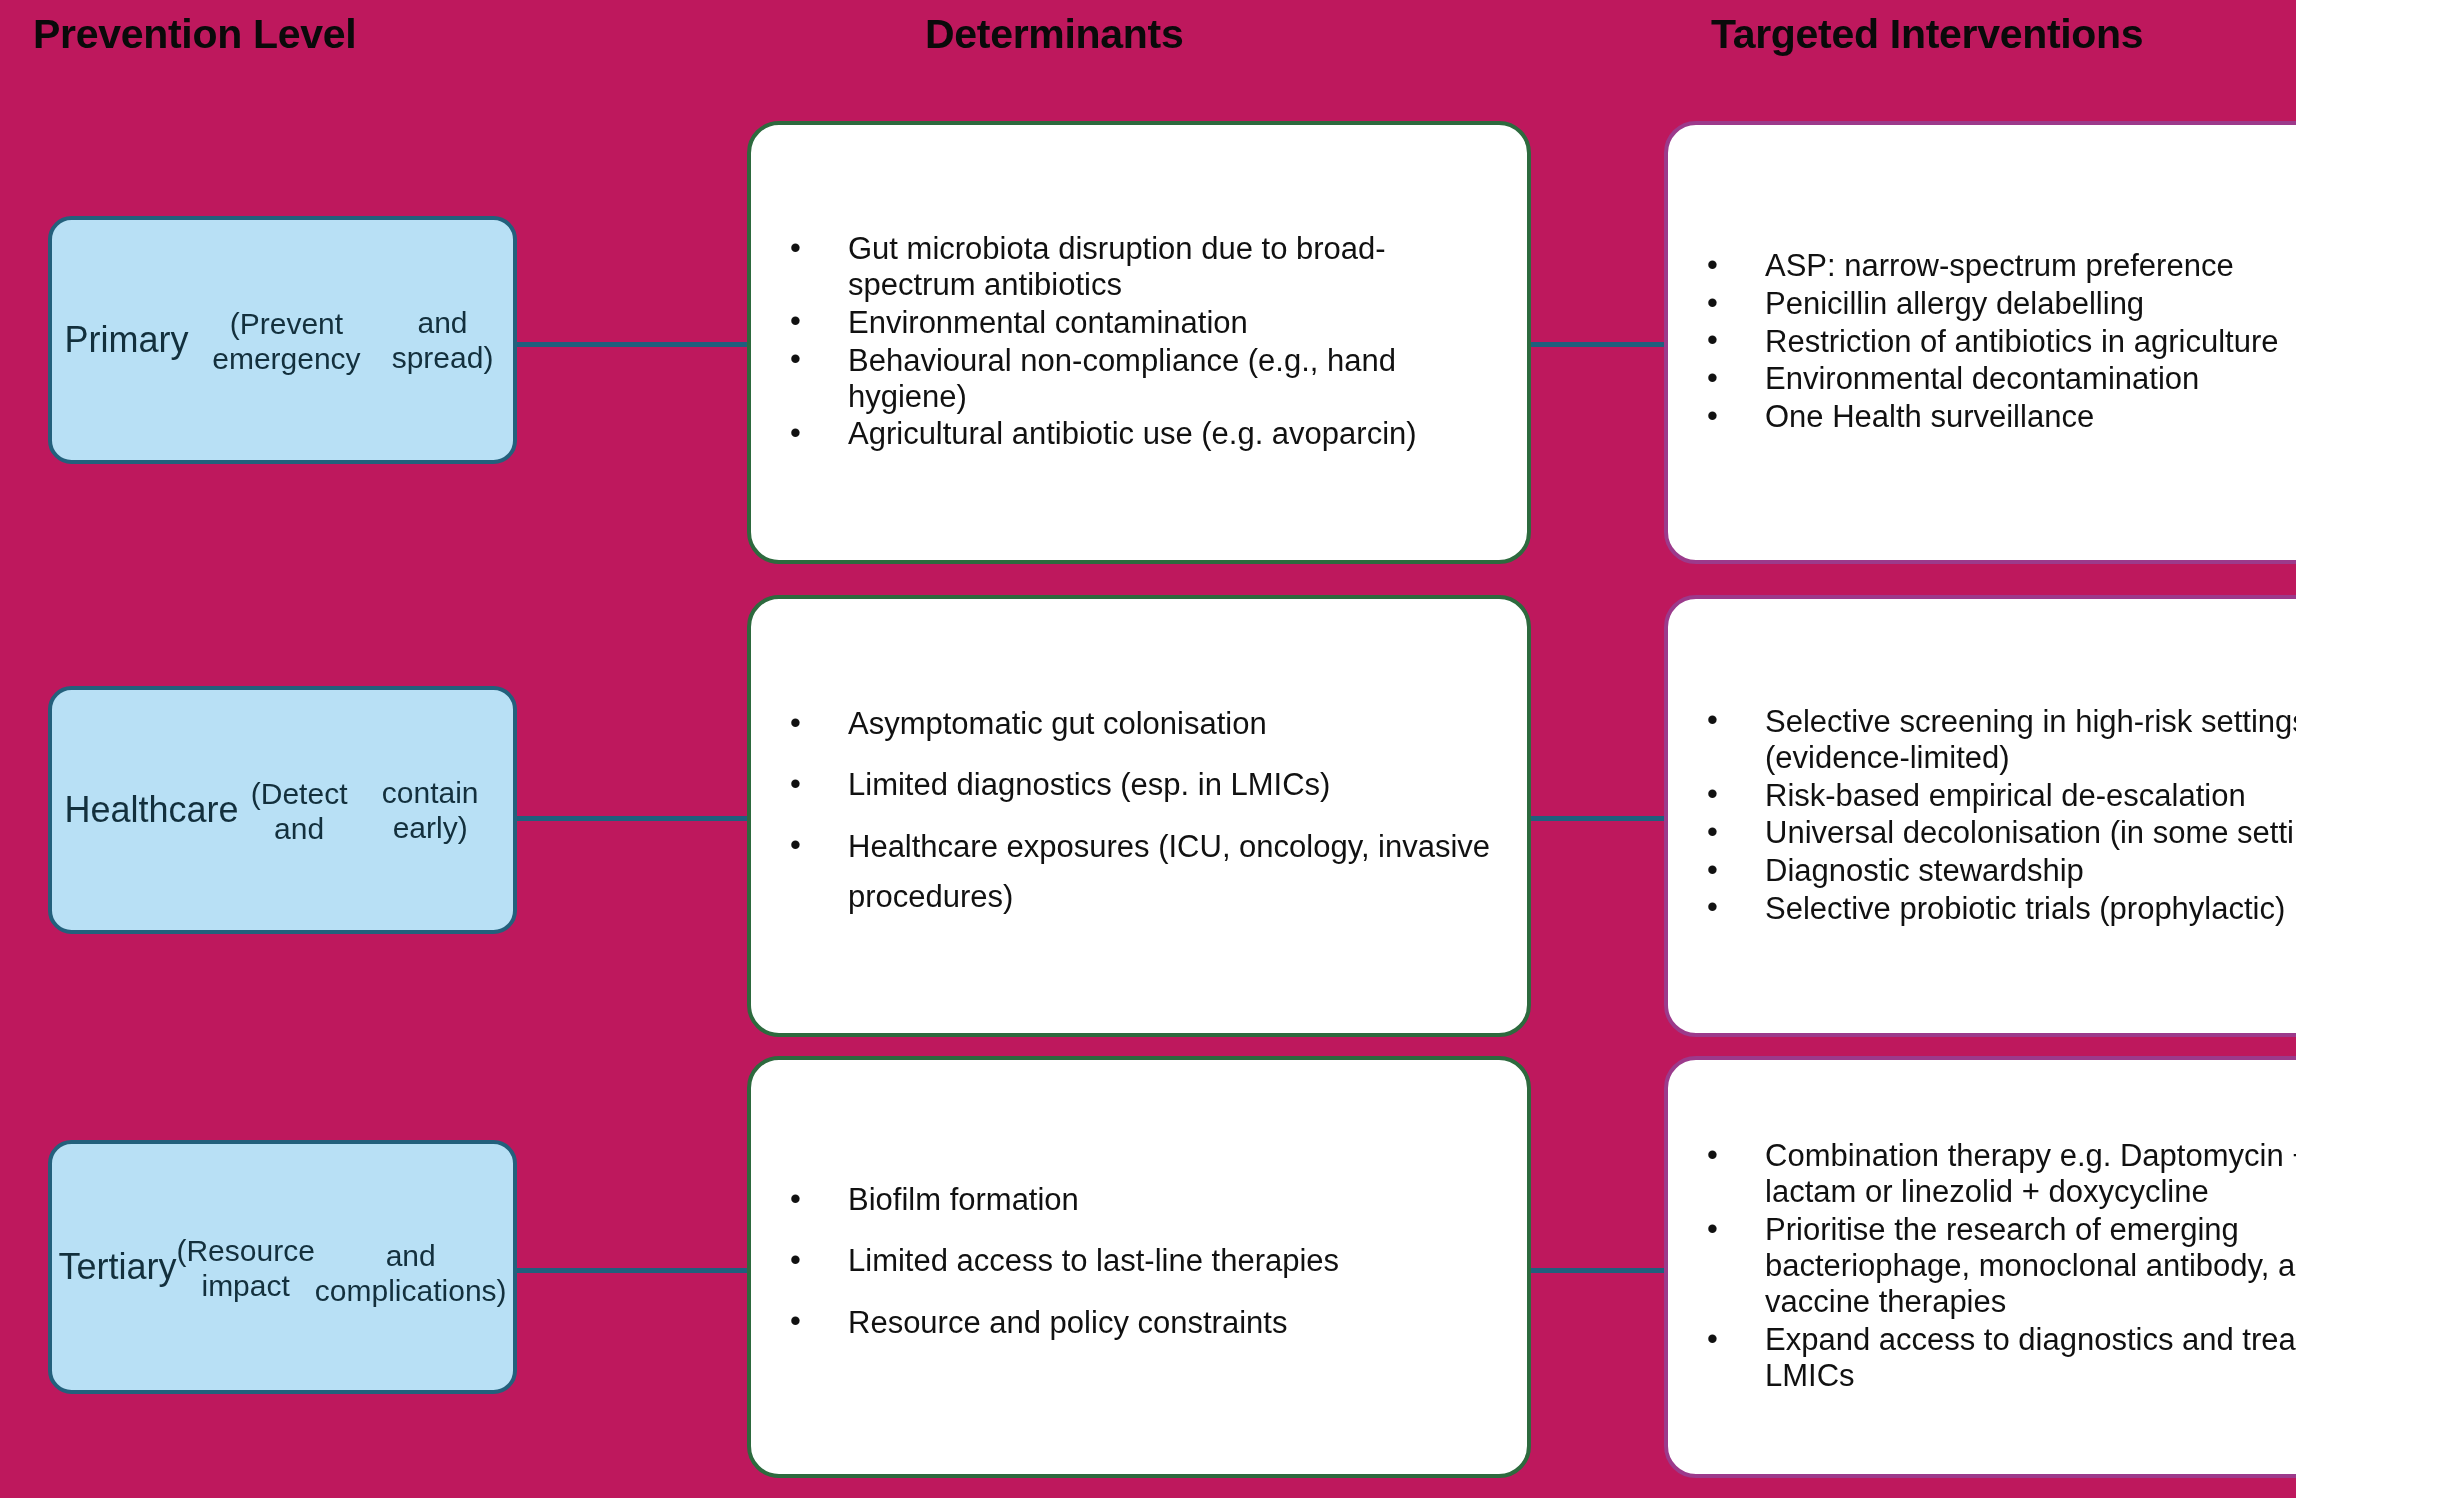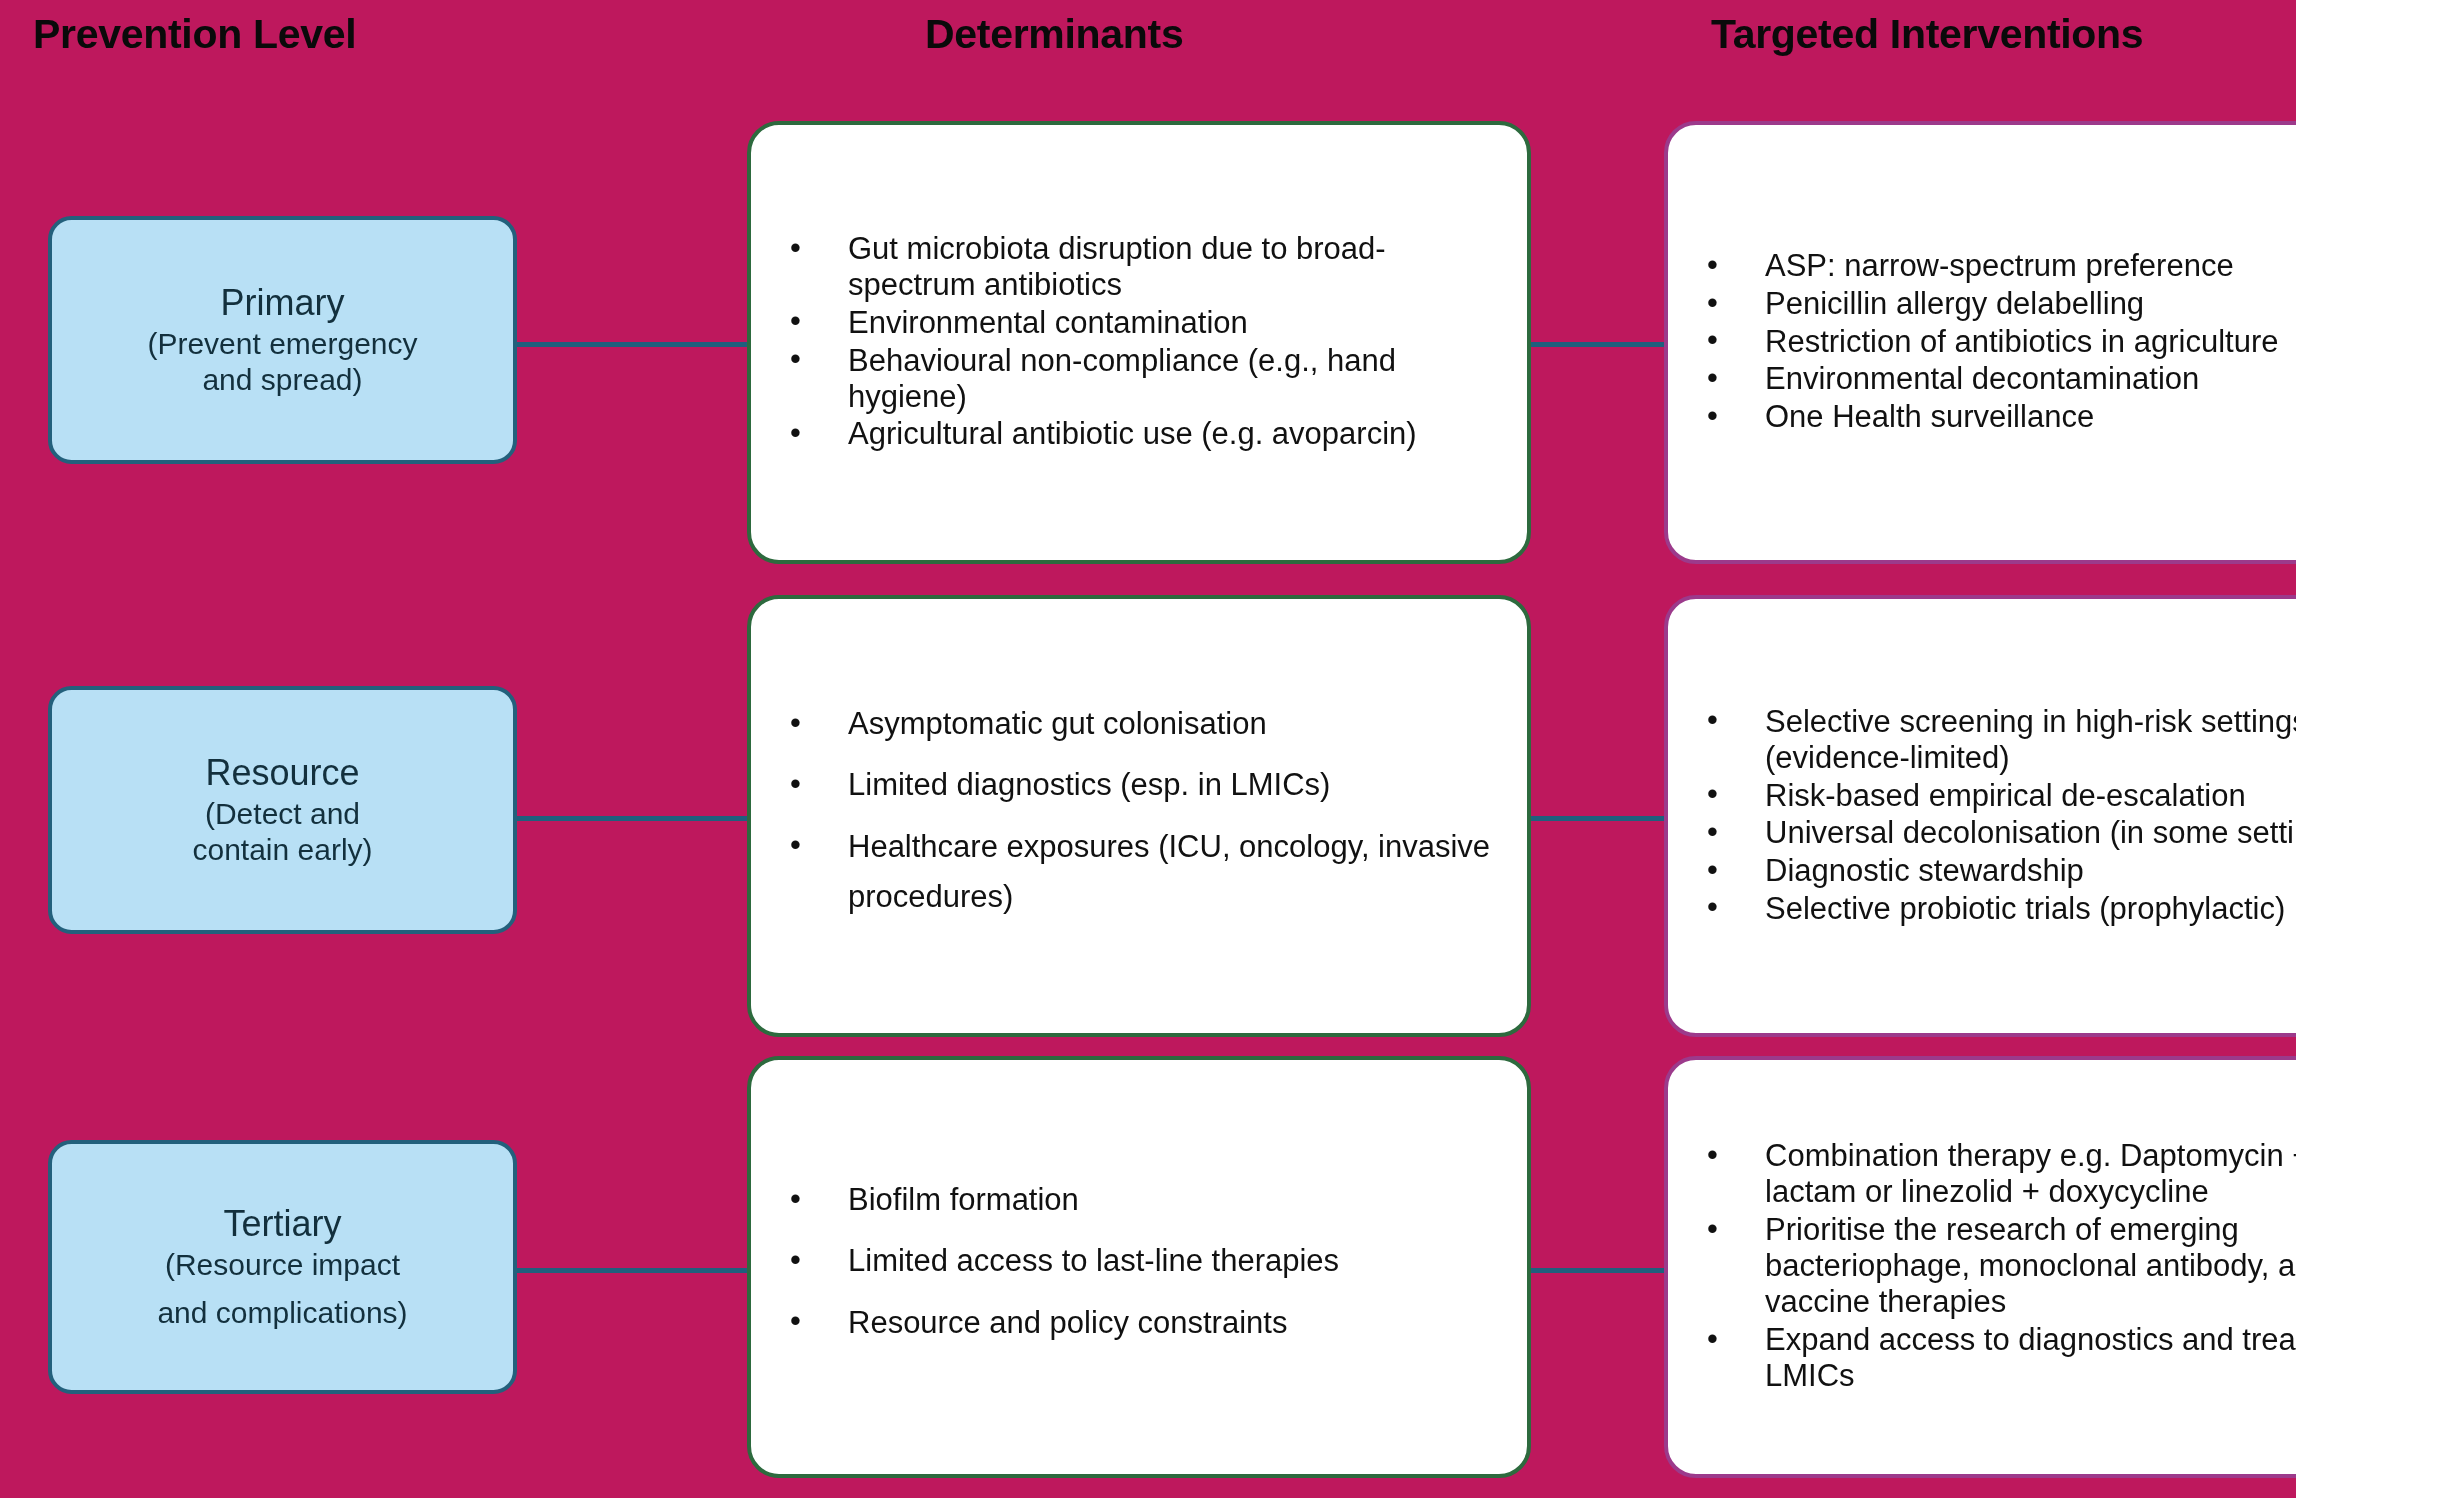--- a/index.html
+++ b/index.html
@@ -38,21 +38,21 @@
     background: #1f5f7d;
   }
 
   
   .level-box {
     position: absolute;
     background: #b8e0f5;
     border: 4.8px solid #23607c;
     border-radius: 23.5px;
     display: flex;
-    flex-direction: column;
+    flex-direction: row;
     align-items: center;
     justify-content: center;
     text-align: center;
     color: #15303c;
     padding: 7px 12.4px;
   }
   .level-title {
     font-size: 36px;
     line-height: 1.12;
     color: #13303d;
@@ -142,21 +142,21 @@
     <ul class="bullets">
       <li>ASP: narrow-spectrum preference</li>
       <li>Penicillin allergy delabelling</li>
       <li>Restriction of antibiotics in agriculture</li>
       <li>Environmental decontamination</li>
       <li>One Health surveillance</li>
     </ul>
   </div>
 
   <div class="level-box" style="left:48px; top:686px; width:469px; height:248px;">
-    <div class="level-title">Resource</div>
+    <div class="level-title">Healthcare</div>
     <div class="level-sub">(Detect and</div>
     <div class="level-sub" style="margin-top:0">contain early)</div>
   </div>
 
   <div class="list-box green" style="left:747px; top:595px; width:784px; height:442px;">
     <ul class="bullets airy">
       <li>Asymptomatic gut colonisation</li>
       <li>Limited diagnostics (esp. in LMICs)</li>
       <li>Healthcare exposures (ICU, oncology, invasive procedures)</li>
     </ul>

